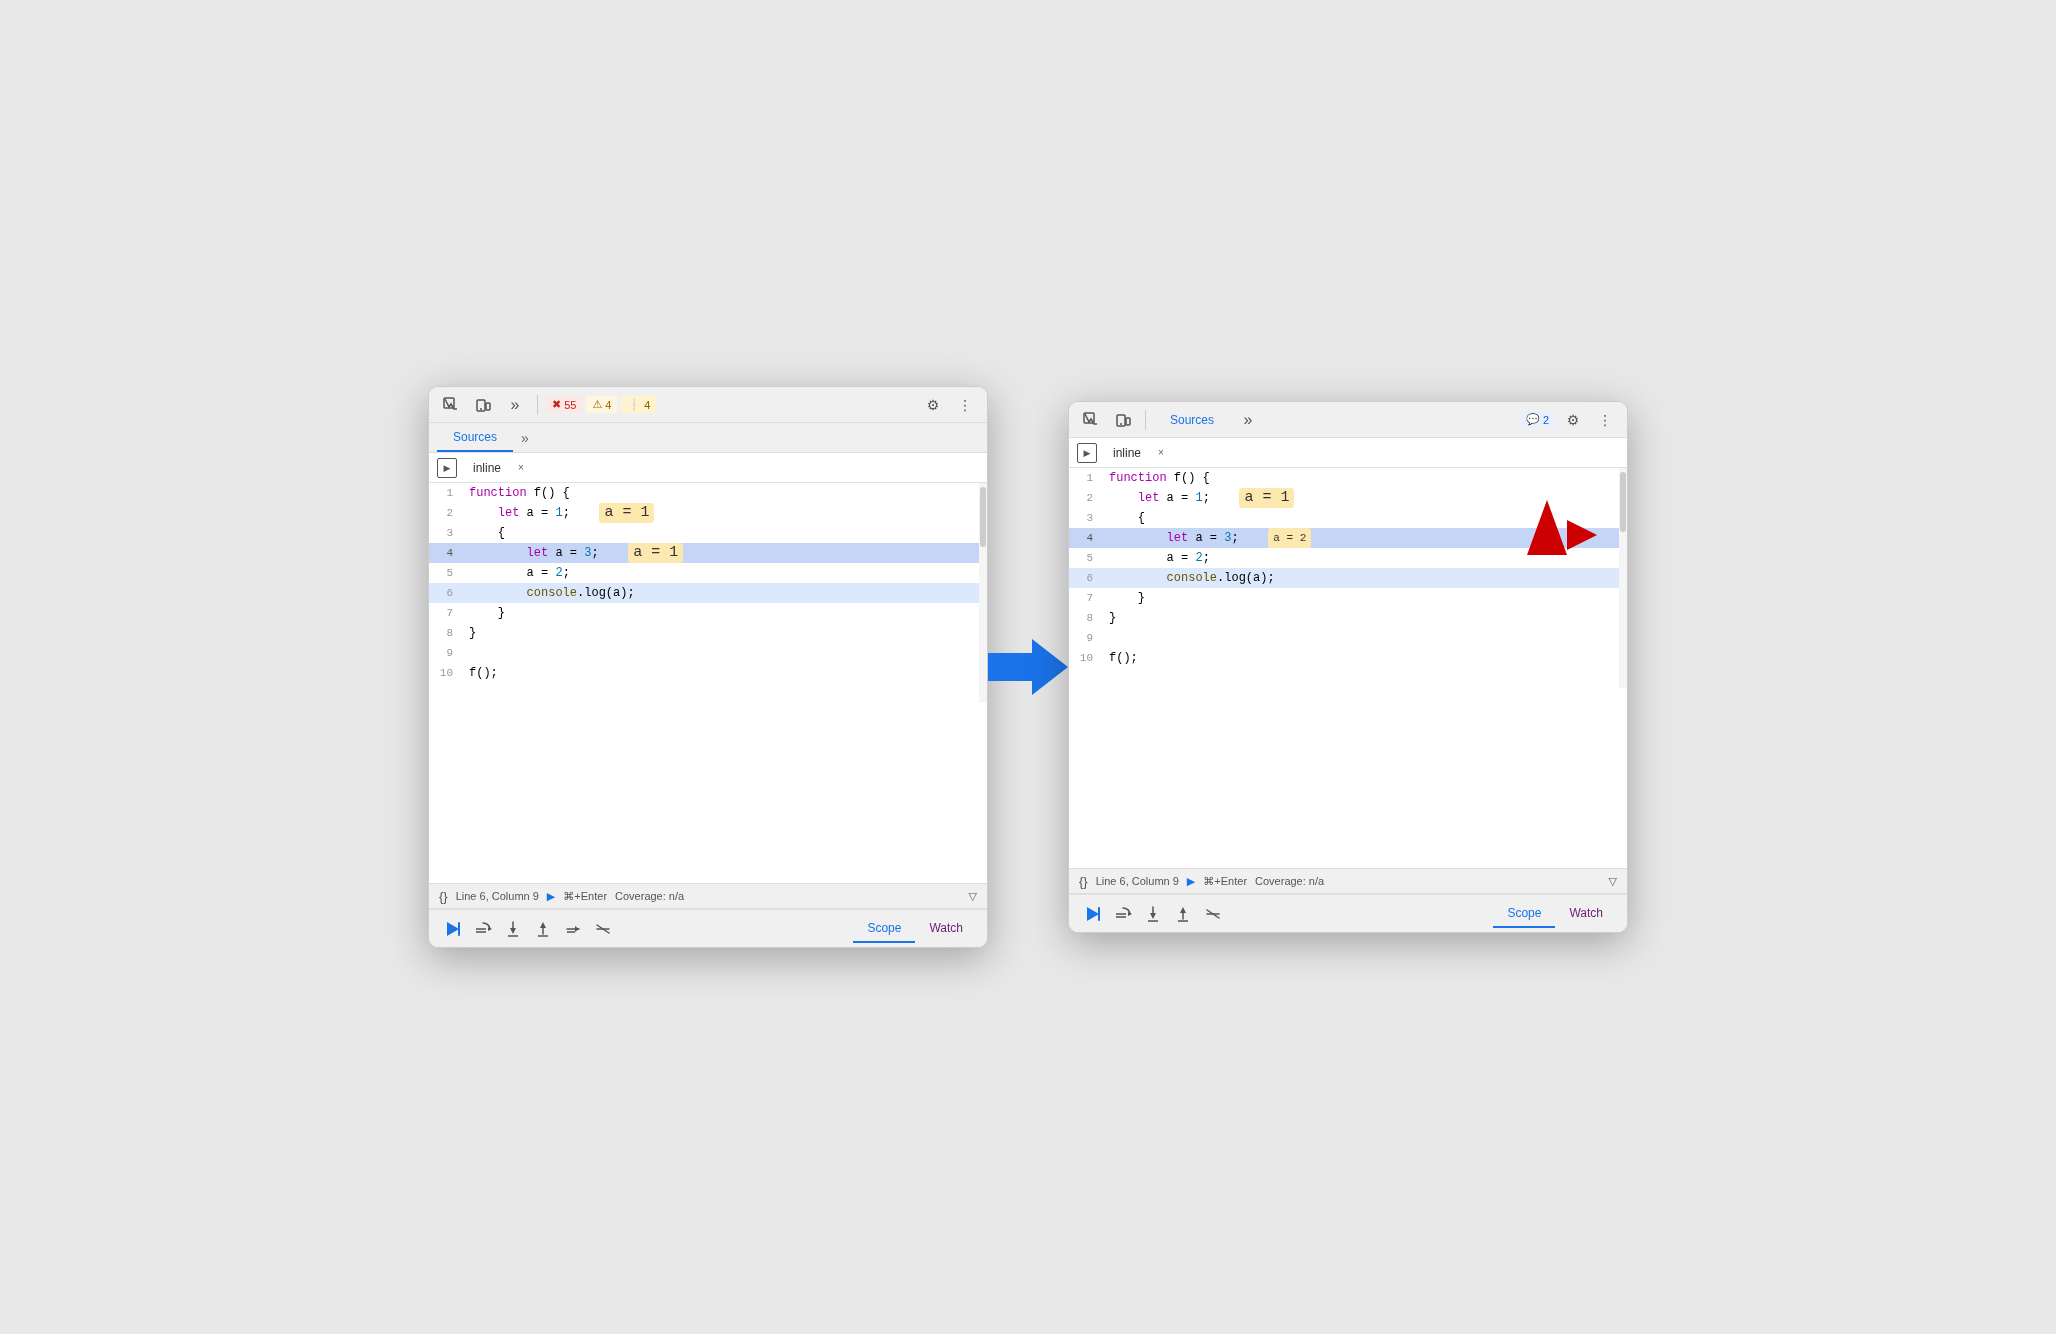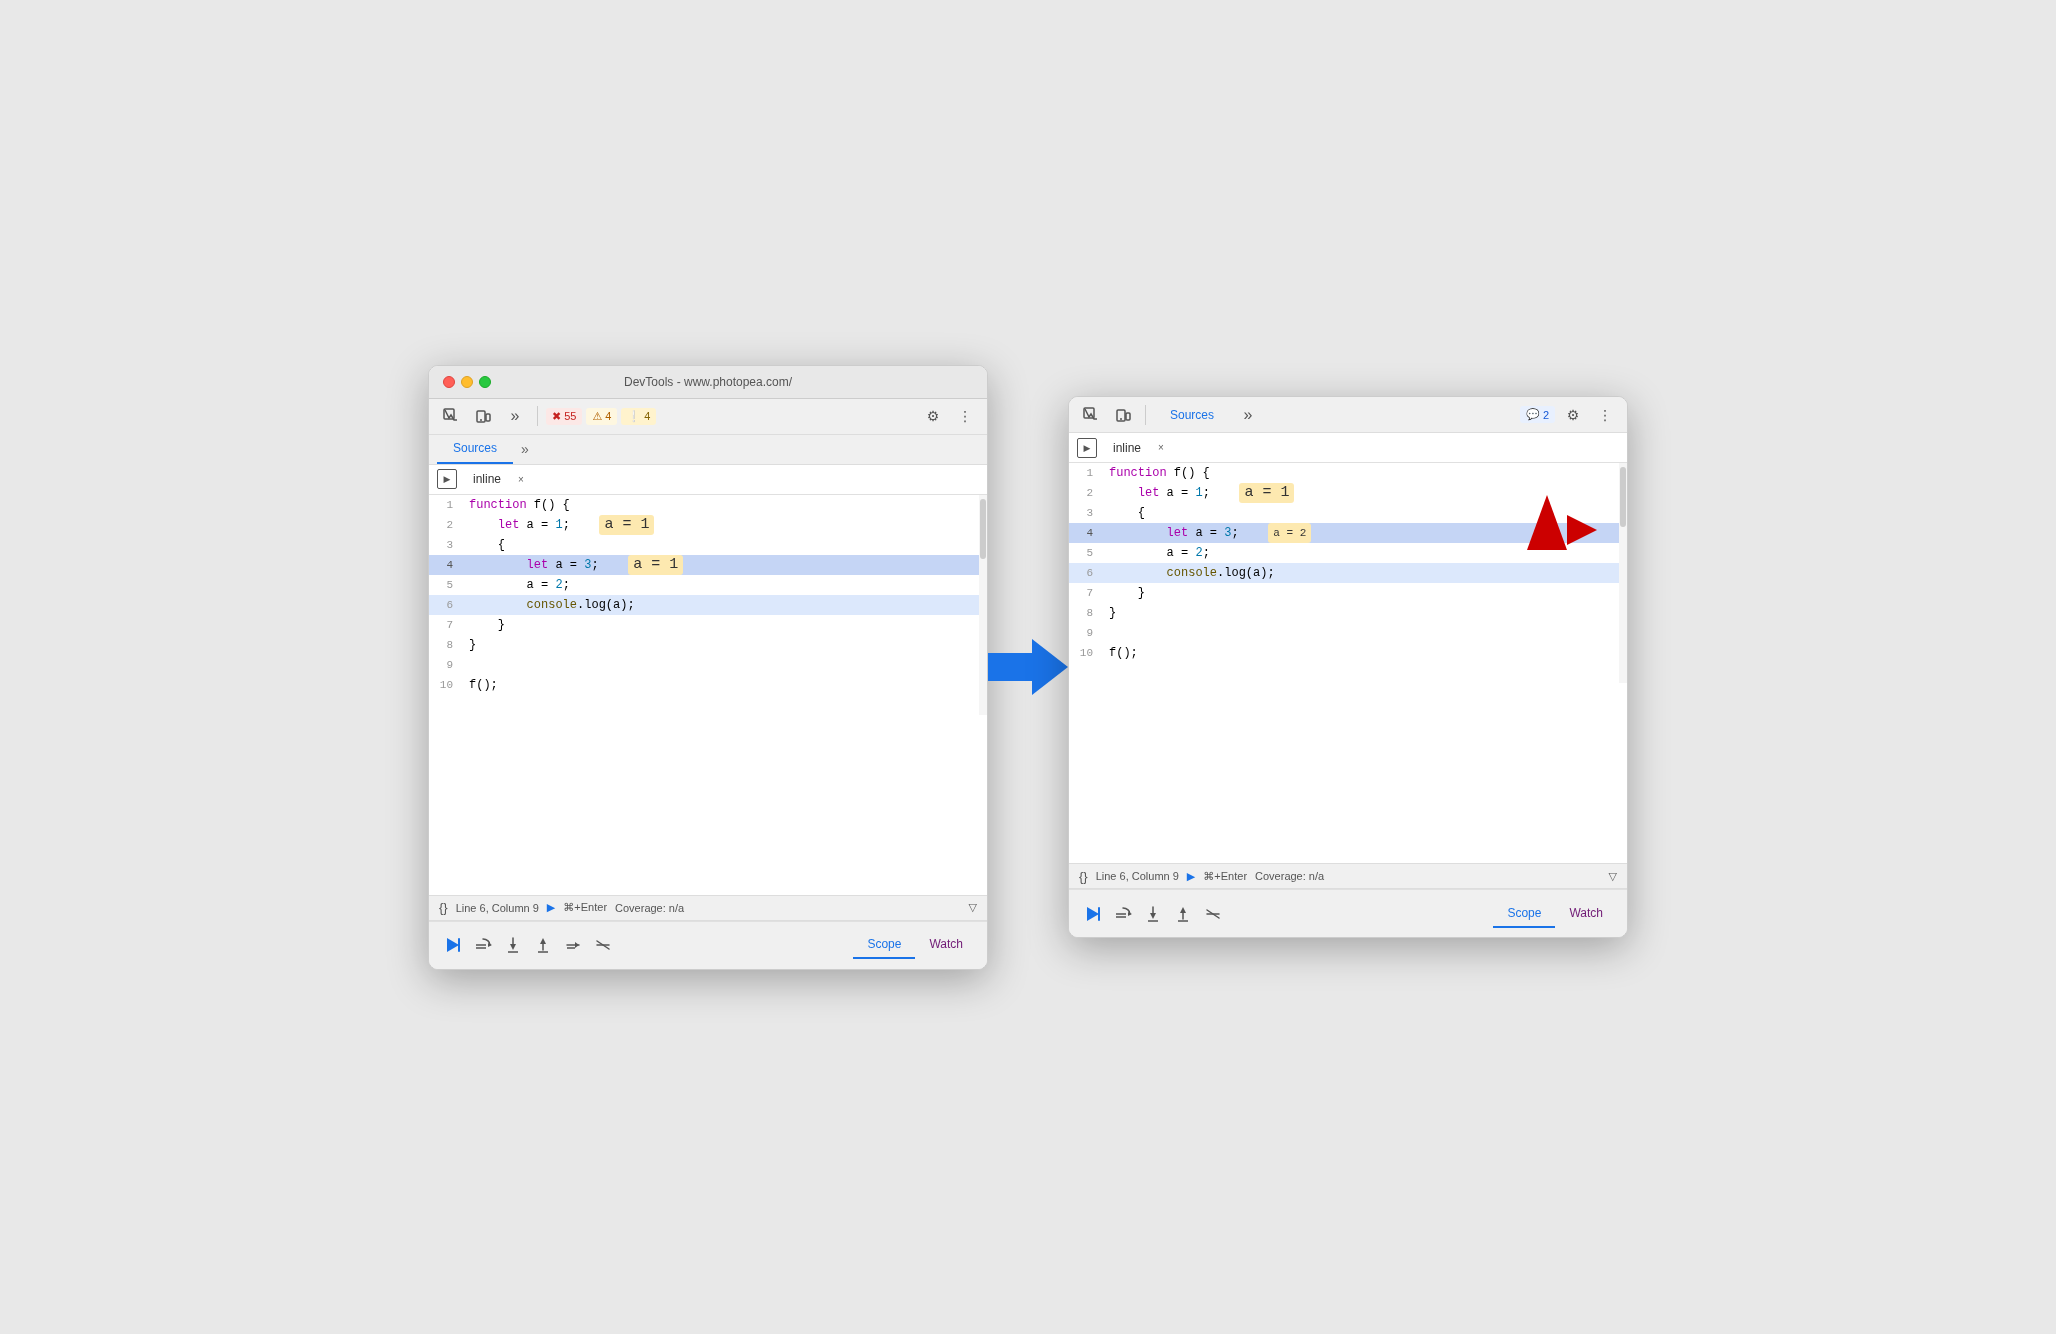--- a/index.html
+++ b/index.html
@@ -251,21 +251,21 @@
       color: #555;
       font-weight: 500;
     }
     
     .bottom-toolbar {
       background: #f0f0f0;
       border-top: 1px solid #e0e0e0;
       display: flex;
       align-items: center;
       padding: 11px 10px;
-      height: 48px;
+      height: 38px;
       gap: 2px;
     }
     .bt-icon {
       width: 28px;
       height: 28px;
       display: flex;
       align-items: center;
       justify-content: center;
       cursor: pointer;
       border-radius: 4px;
@@ -305,28 +305,20 @@
       gap: 4px;
     }
   </style>
 </head>
 <body>
 
 <div class="scene">
 
   <div class="devtools-window">
 
-    <div class="title-bar">
-      <div class="traffic-lights">
-        <div class="traffic-light tl-red"></div>
-        <div class="traffic-light tl-yellow"></div>
-        <div class="traffic-light tl-green"></div>
-      </div>
-      <div class="window-title">DevTools - www.photopea.com/</div>
-    </div>
 
     <div class="toolbar">
       <div class="toolbar-icon">
         <svg width="16" height="16" viewBox="0 0 16 16" fill="none">
           <path d="M2 2 L6 10 L8 7 L11 12 L14 12" stroke="#555" stroke-width="1.5" fill="none"></path>
           <rect x="1" y="1" width="10" height="10" rx="1" stroke="#555" stroke-width="1.5" fill="none"></rect>
         </svg>
       </div>
       <div class="toolbar-icon">
         <svg width="16" height="16" viewBox="0 0 16 16" fill="none">

